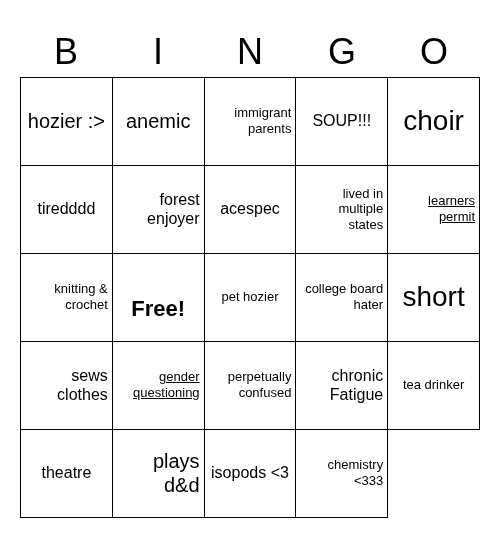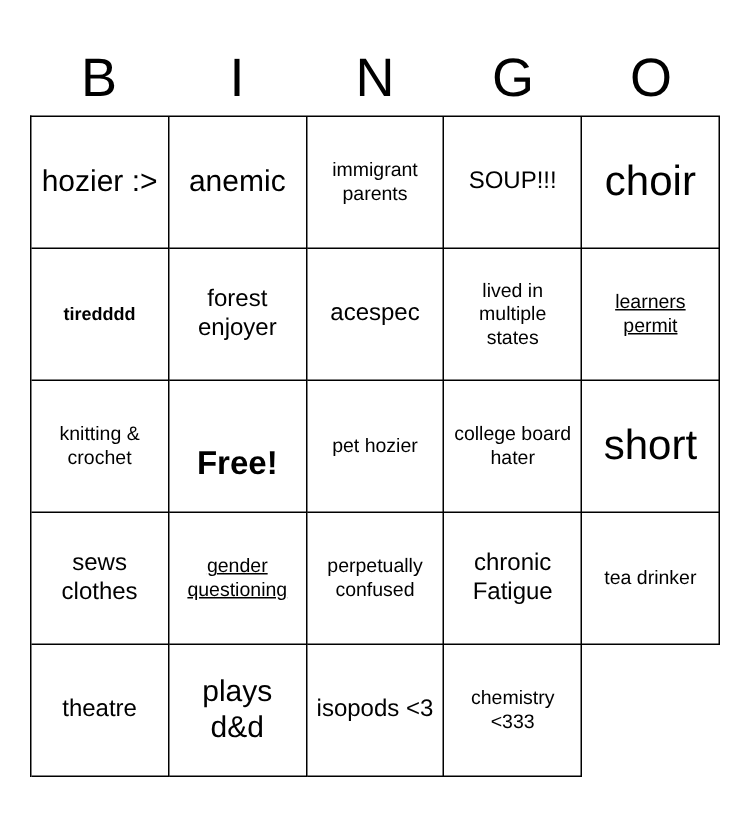--- a/index.html
+++ b/index.html
@@ -42,21 +42,21 @@
       border-top: 1.5px solid #000;
     }
 
     .bingo-cell {
       border-right: 1.5px solid #000;
       border-bottom: 1.5px solid #000;
       min-height: 88px;
       display: flex;
       align-items: center;
       justify-content: center;
-      text-align: center;
+      text-align: right;
       padding: 6px 4px;
     }
 
     .bingo-cell span {
       display: block;
       line-height: 1.2;
     }
   </style>
 </head>
 <body>
@@ -79,21 +79,21 @@
       <div class="bingo-cell">
         <span style="font-size: 13px;">immigrant parents</span>
       </div>
       <div class="bingo-cell">
         <span style="font-size: 16px;">SOUP!!!</span>
       </div>
       <div class="bingo-cell">
         <span style="font-size: 28px;">choir</span>
       </div>
       <div class="bingo-cell">
-        <span style="font-size: 12px; font-weight: bold;">tiredddd</span>
+        <span style="font-size: 16px;">tiredddd</span>
       </div>
       <div class="bingo-cell">
         <span style="font-size: 16px;">forest enjoyer</span>
       </div>
       <div class="bingo-cell">
         <span style="font-size: 16px;">acespec</span>
       </div>
       <div class="bingo-cell">
         <span style="font-size: 13px;">lived in multiple states</span>
       </div>

